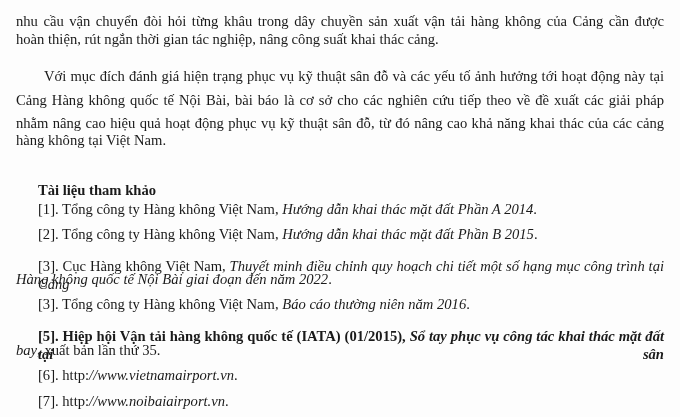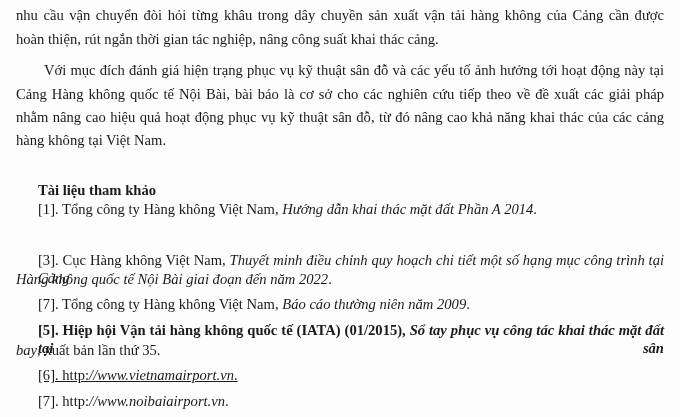--- a/index.html
+++ b/index.html
@@ -8,21 +8,21 @@
       background: #fdfdfd;
       font-family: "Liberation Serif", "DejaVu Serif", serif;
       color: #1a1a1a;
       font-size: 14.6px;
     }
     .page { position: relative; width: 680px; height: 417px; }
     .line {
       position: absolute; left: 16px; width: 648px;
       white-space: nowrap; line-height: 18px;
     }
-    .justify { text-align: justify; text-align-last: justify; white-space: normal; }
+    .justify { text-align: justify; text-align-last: justify; white-space: normal; margin-top: 6px; }
     .indent { left: 44px; width: 620px; }
     .bold { font-weight: bold; }
     i { font-style: italic; }
     .url { font-style: italic; }
     .url-bold { font-style: italic; font-weight: normal; }
   </style>
 </head>
 <body>
 
 <div class="page">
@@ -34,40 +34,43 @@
   <div class="line justify" style="top:85px;">Cảng Hàng không quốc tế Nội Bài, bài báo là cơ sở cho các nghiên cứu tiếp theo về đề xuất các giải pháp</div>
   <div class="line justify" style="top:108px;">nhằm nâng cao hiệu quả hoạt động phục vụ kỹ thuật sân đỗ, từ đó nâng cao khả năng khai thác của các cảng</div>
   <div class="line" style="top:131px;">hàng không tại Việt Nam.</div>
 
   <div class="line bold" style="top:181px; left:38px;">Tài liệu tham khảo</div>
 
   <div class="line indent" style="top:200px; left:38px;">
     <span>[1]. Tổng công ty Hàng không Việt Nam, </span><i>Hướng dẫn khai thác mặt đất Phần A 2014</i><span>.</span>
   </div>
 
+  <div class="line indent" style="top:225px; left:38px;">
+    <span>[2]. Tổng công ty Hàng không Việt Nam, </span><i>Hướng dẫn khai thác mặt đất Phần B 2015</i><span>.</span>
+  </div>
 
   <div class="line indent justify" style="top:251px; left:38px; width:626px;">
     <span>[3]. Cục Hàng không Việt Nam, </span><i>Thuyết minh điều chỉnh quy hoạch chi tiết một số hạng mục công trình tại Cảng</i>
   </div>
   <div class="line" style="top:270px;">
     <i>Hàng không quốc tế Nội Bài giai đoạn đến năm 2022</i><span>.</span>
   </div>
 
   <div class="line indent" style="top:295px; left:38px;">
-    <span>[7]. Tổng công ty Hàng không Việt Nam, </span><i>Báo cáo thường niên năm 2009</i><span>.</span>
+    <span>[3]. Tổng công ty Hàng không Việt Nam, </span><i>Báo cáo thường niên năm 2016</i><span>.</span>
   </div>
 
   <div class="line indent justify" style="top:321px; left:38px; width:626px;font-weight:bold;">
     <span>[5]. Hiệp hội Vận tải hàng không quốc tế (IATA) (01/2015), </span><i>Sổ tay phục vụ công tác khai thác mặt đất tại sân</i>
   </div>
   <div class="line" style="top:341px;">
     <i>bay</i><span>, xuất bản lần thứ 35.</span>
   </div>
 
-  <div class="line indent" style="top:366px; left:38px;text-decoration:underline;">
+  <div class="line indent" style="top:366px; left:38px;">
     <span>[6]. http:</span><span class="url">//www.vietnamairport.vn</span><span>.</span>
   </div>
 
   <div class="line indent" style="top:392px; left:38px;">
     <span>[7]. http:</span><span class="url-bold">//www.noibaiairport.vn</span><span>.</span>
   </div>
 
 </div>
 
 </body></html>

